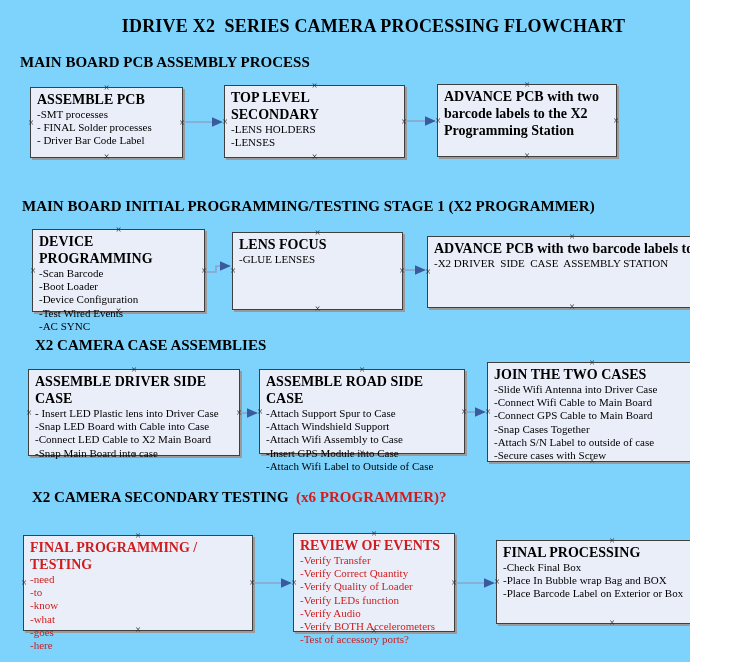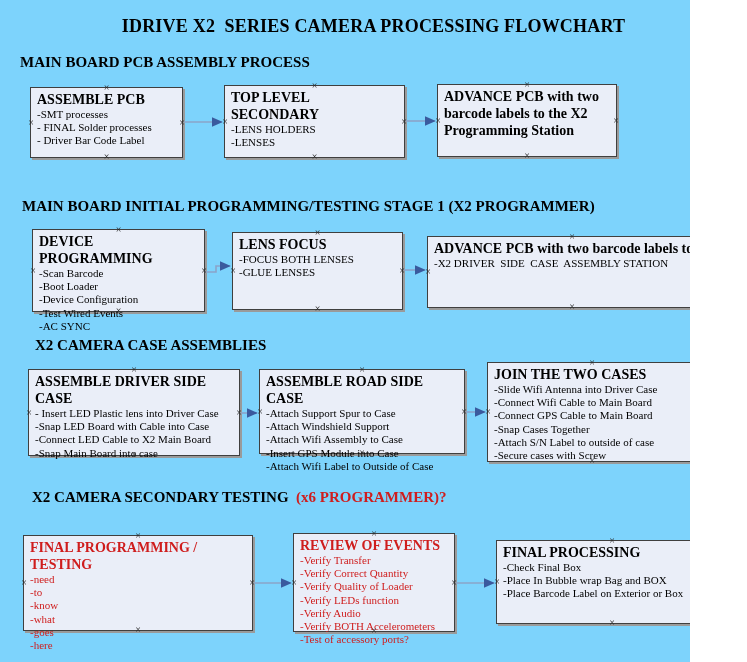--- a/index.html
+++ b/index.html
@@ -90,21 +90,20 @@
         <div class="fc-line">-AC SYNC</div>
       </div>
   <span class="anchor-x" style="left: 50%; top: 0px;">×</span>
       <span class="anchor-x" style="left: 50%; top: 100%;">×</span>
       <span class="anchor-x" style="left: 0px; top: 50%;">×</span>
       <span class="anchor-x" style="left: 100%; top: 50%;">×</span>
     </div>
   <div class="fc-box" style="left:232px;top:232px;width:171px;height:78px;">
     <div class="fc-box-title">LENS FOCUS</div>
     <div class="fc-box-lines">
-        <div class="fc-line">-FOCUS BOTH LENSES</div>
         <div class="fc-line">-GLUE LENSES</div>
       </div>
   <span class="anchor-x" style="left: 50%; top: 0px;">×</span>
       <span class="anchor-x" style="left: 50%; top: 100%;">×</span>
       <span class="anchor-x" style="left: 0px; top: 50%;">×</span>
       <span class="anchor-x" style="left: 100%; top: 50%;">×</span>
     </div>
   <div class="fc-box" style="left:427px;top:236px;width:290px;height:72px;">
     <div class="fc-box-title">ADVANCE PCB with two barcode labels to:</div>
     <div class="fc-box-lines">

